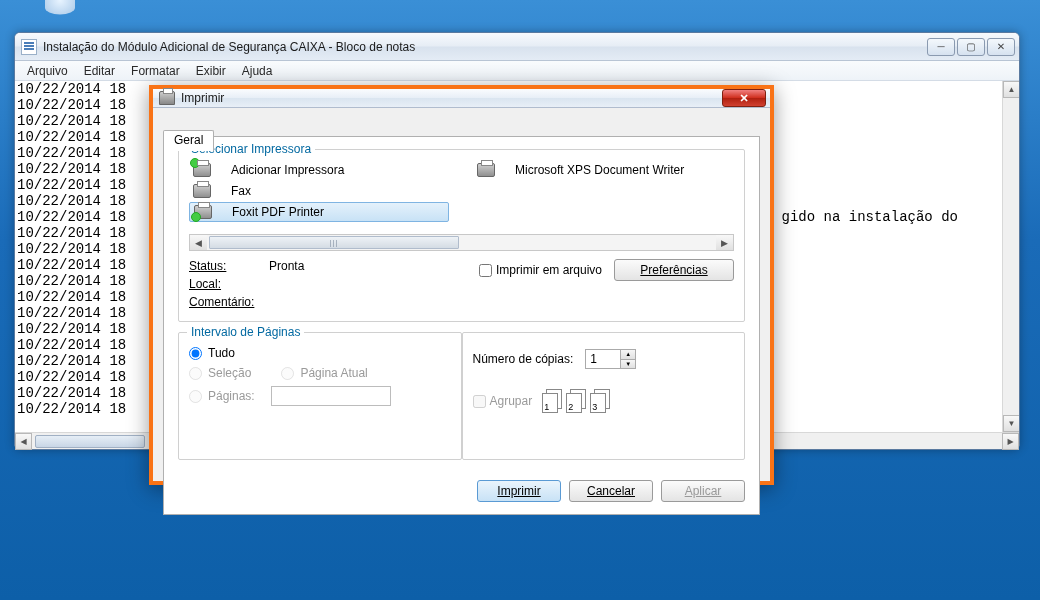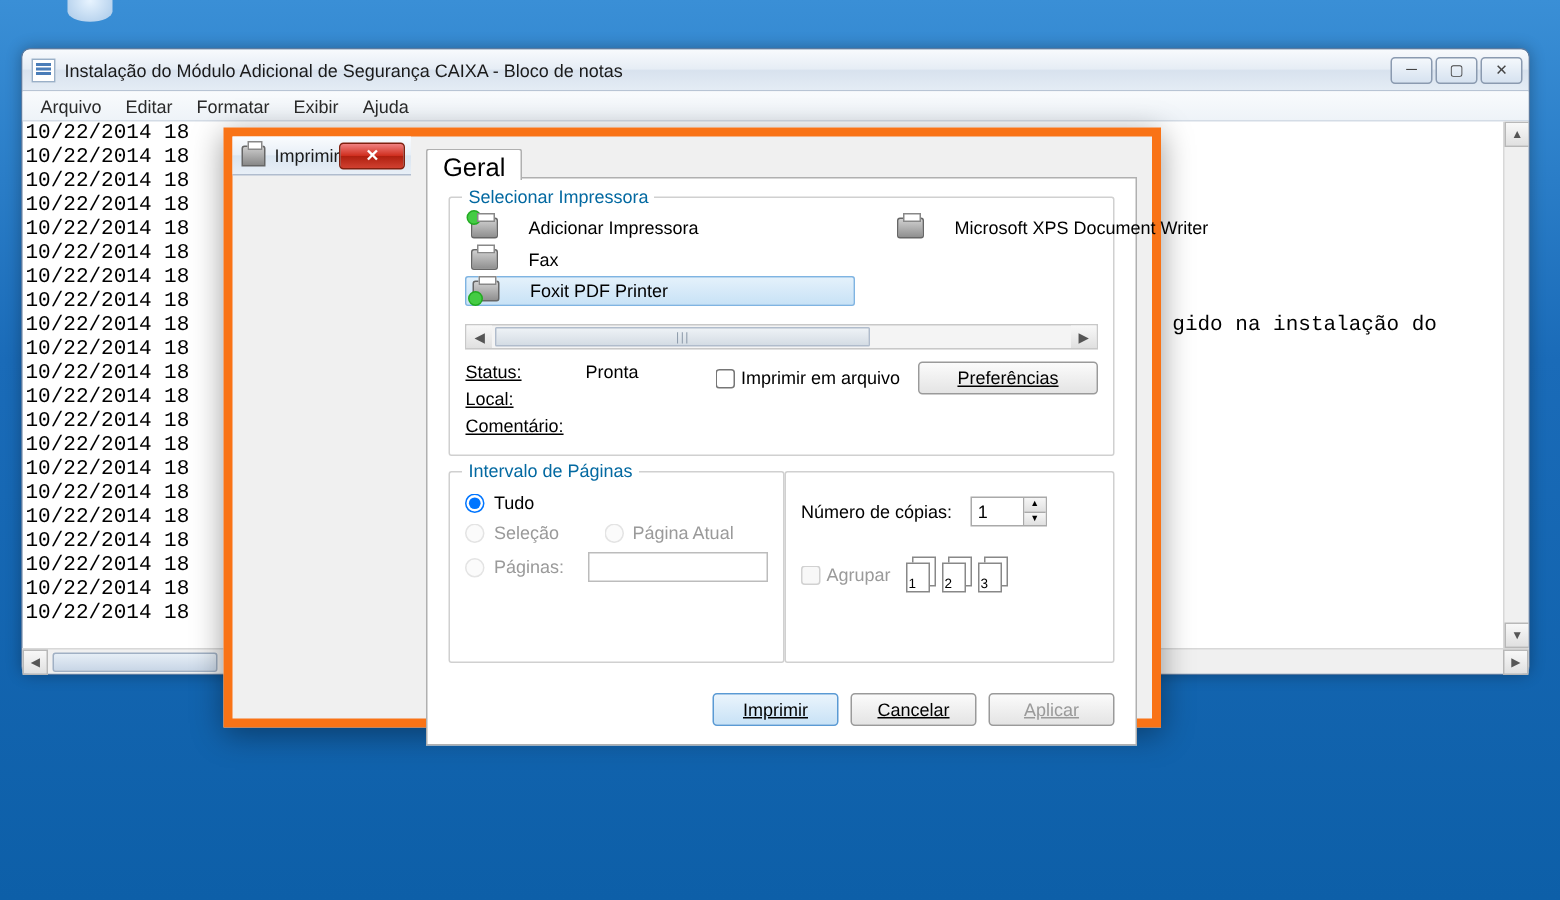--- a/index.html
+++ b/index.html
@@ -105,23 +105,23 @@
   position: absolute; top: 2px; left: 20px; height: 13px; width: 110px;
   background: linear-gradient(to bottom, #e6eef6, #c8d6e6);
   border: 1px solid #a0b0c4; border-radius: 2px;
 }
 
 .print-dialog {
   position: absolute;
   top: 85px; left: 149px;
   width: 625px; height: 400px;
   background: #f0f0f0;
-  border: 6px solid #f97316;
+  border: 4px solid #f97316;
   box-shadow: 0 4px 20px rgba(0,0,0,0.4);
-  display: flex; flex-direction: row;
+  display: flex; flex-direction: column;
 }
 .print-titlebar {
   height: 26px;
   background: linear-gradient(to bottom, #fafcfe 0%, #e8eff7 48%, #dae5f0 52%, #e8eff7 100%);
   display: flex; align-items: center;
   padding: 0 4px 0 6px;
   border-bottom: 1px solid #b0bcce;
 }
 .print-titlebar .picon {
   width: 16px; height: 14px; margin-right: 6px;
@@ -141,22 +141,22 @@
   color: #fff; font-weight: bold; font-size: 11px;
 }
 .print-body {
   flex: 1; padding: 6px 10px 10px 10px;
   display: flex; flex-direction: column;
 }
 .tabstrip { height: 22px; display: flex; align-items: flex-end; }
 .tab {
   height: 21px; padding: 2px 10px 0 10px;
   background: #fff; border: 1px solid #b0b0b0; border-bottom: none;
-  border-radius: 2px 2px 0 0; font-size: 17px;
-  position: relative; top: 2px; z-index: 2;
+  border-radius: 2px 2px 0 0; font-size: 12px;
+  position: relative; top: 15px; z-index: 2;
 }
 .tabpanel {
   flex: 1; background: #fff; border: 1px solid #b0b0b0;
   padding: 12px 14px;
   display: flex; flex-direction: column; gap: 10px;
 }
 .groupbox {
   border: 1px solid #d0d0d0; border-radius: 2px;
   padding: 10px 10px 8px 10px; position: relative;
 }

